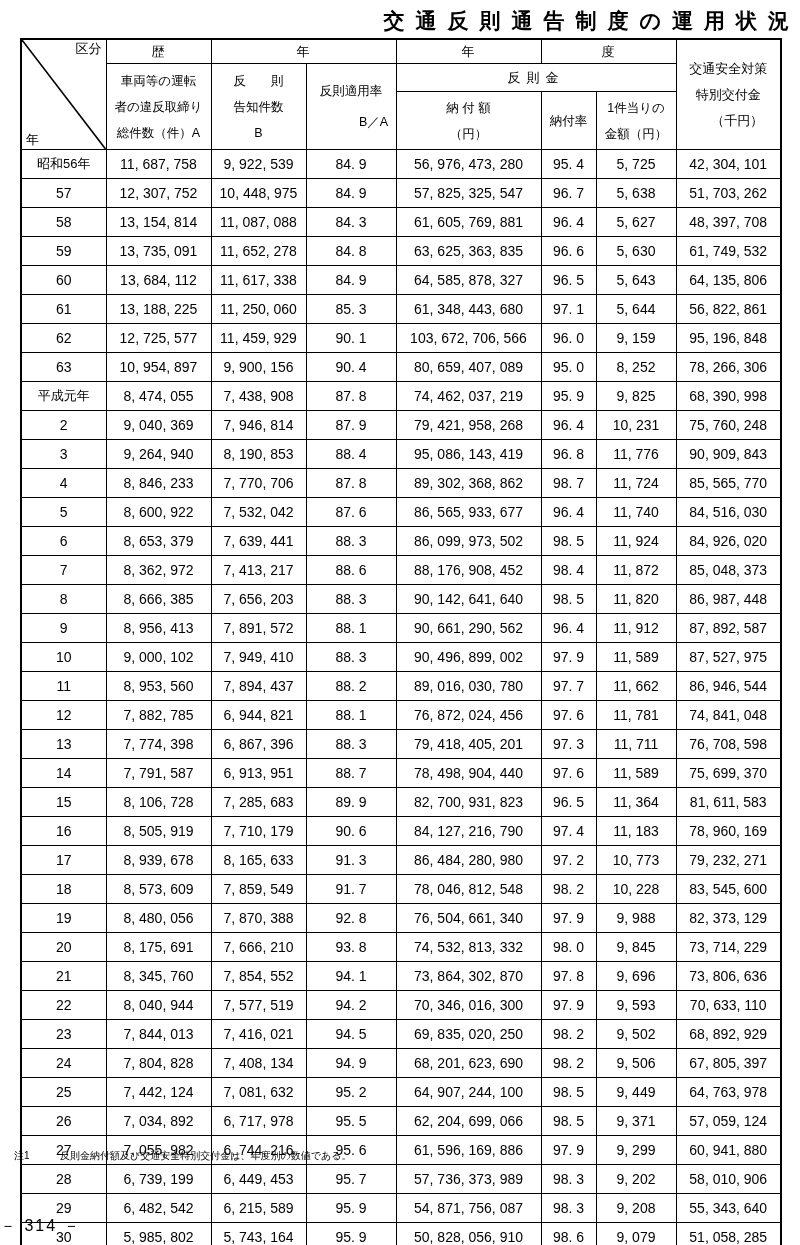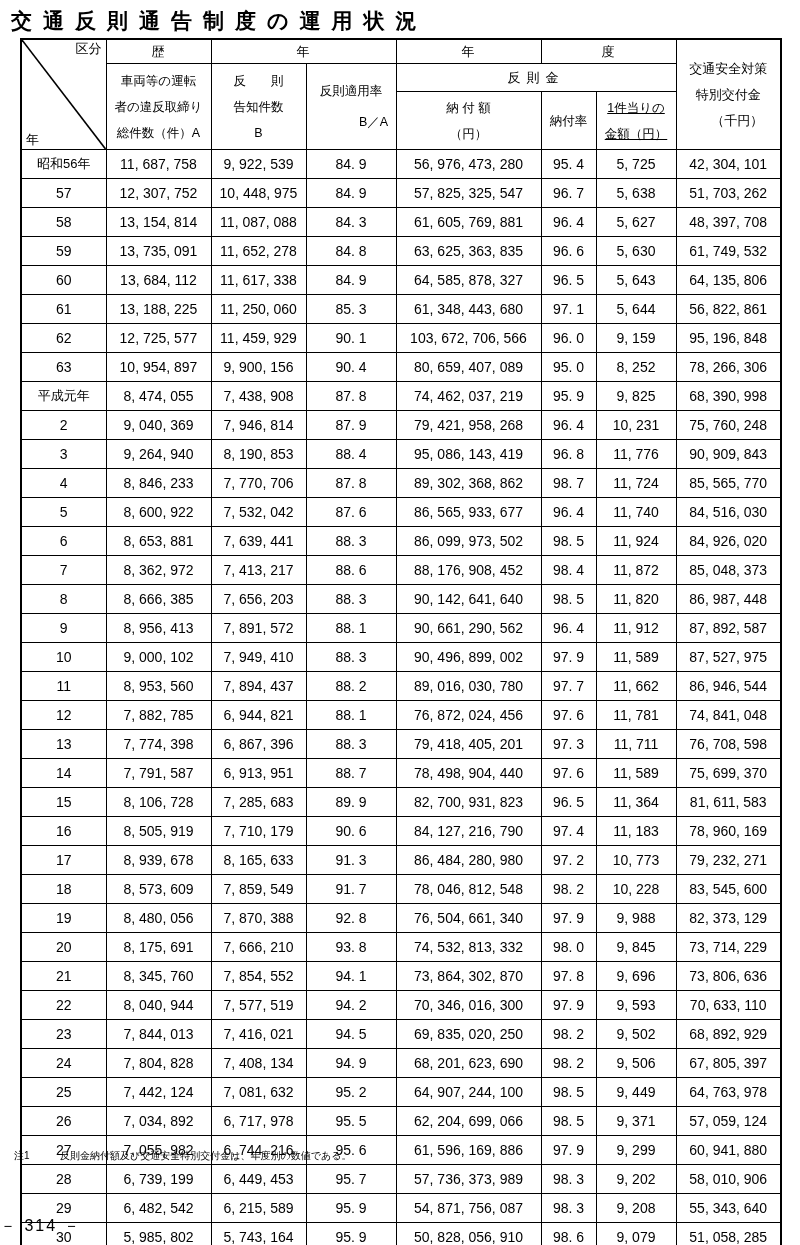--- a/index.html
+++ b/index.html
@@ -15,21 +15,21 @@
     color: #000000;
     -webkit-font-smoothing: none;
   }
 
   
   #page-title {
     position: absolute;
     top: 6px;
     left: 0;
     width: 800px;
-    text-align: left;
+    text-align: right;
     font-size: 21px;
     font-weight: bold;
     letter-spacing: 11px;
     text-indent: 11px;
     line-height: 30px;
     white-space: nowrap;
   }
 
   
   #table-wrap {
@@ -193,21 +193,21 @@
       </tr>
 
       <tr>
         <td class="hdr-stack" style="height:57px;">
           <span class="ln">納 付 額</span>
           <span class="ln">（円）</span>
         </td>
         <td class="hdr-stack" style="height:57px;">
           <span class="ln">納付率</span>
         </td>
-        <td class="hdr-stack" style="height:57px;text-decoration:underline;">
+        <td class="hdr-stack" style="height:57px;">
           <span class="ln">1件当りの</span>
           <span class="ln">金額（円）</span>
         </td>
       </tr>
     </thead>
 
     <tbody id="table-body">
         <tr class="data">
           <td class="yearcell era">昭和56年</td>
           <td class="num">11, 687, 758</td>
@@ -333,21 +333,21 @@
           <td class="num">8, 600, 922</td>
           <td class="num">7, 532, 042</td>
           <td class="num">87. 6</td>
           <td class="num-c">86, 565, 933, 677</td>
           <td class="num-c">96. 4</td>
           <td class="num">11, 740</td>
           <td class="num-c">84, 516, 030</td>
         </tr>
         <tr class="data">
           <td class="yearcell">6</td>
-          <td class="num">8, 653, 881</td>
+          <td class="num">8, 653, 379</td>
           <td class="num">7, 639, 441</td>
           <td class="num">88. 3</td>
           <td class="num-c">86, 099, 973, 502</td>
           <td class="num-c">98. 5</td>
           <td class="num">11, 924</td>
           <td class="num-c">84, 926, 020</td>
         </tr>
         <tr class="data">
           <td class="yearcell">7</td>
           <td class="num">8, 362, 972</td>

